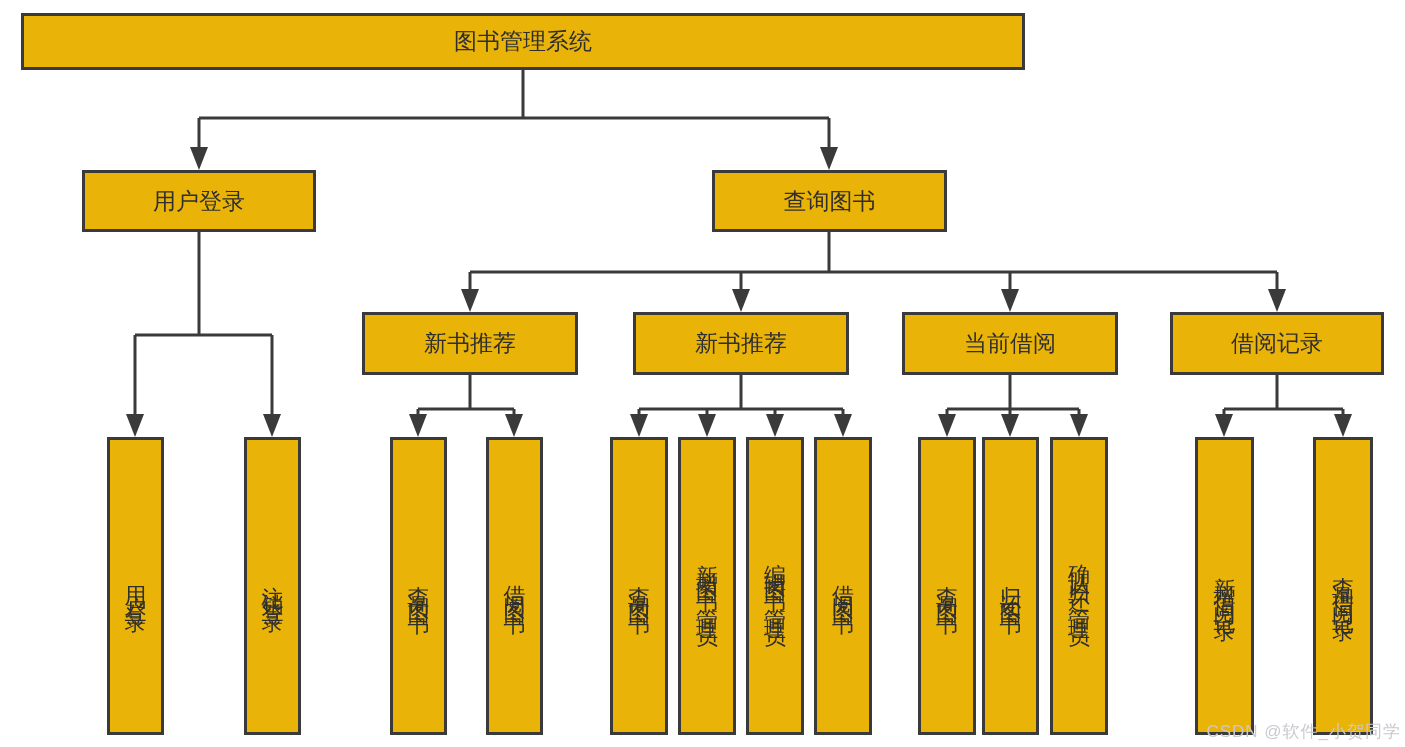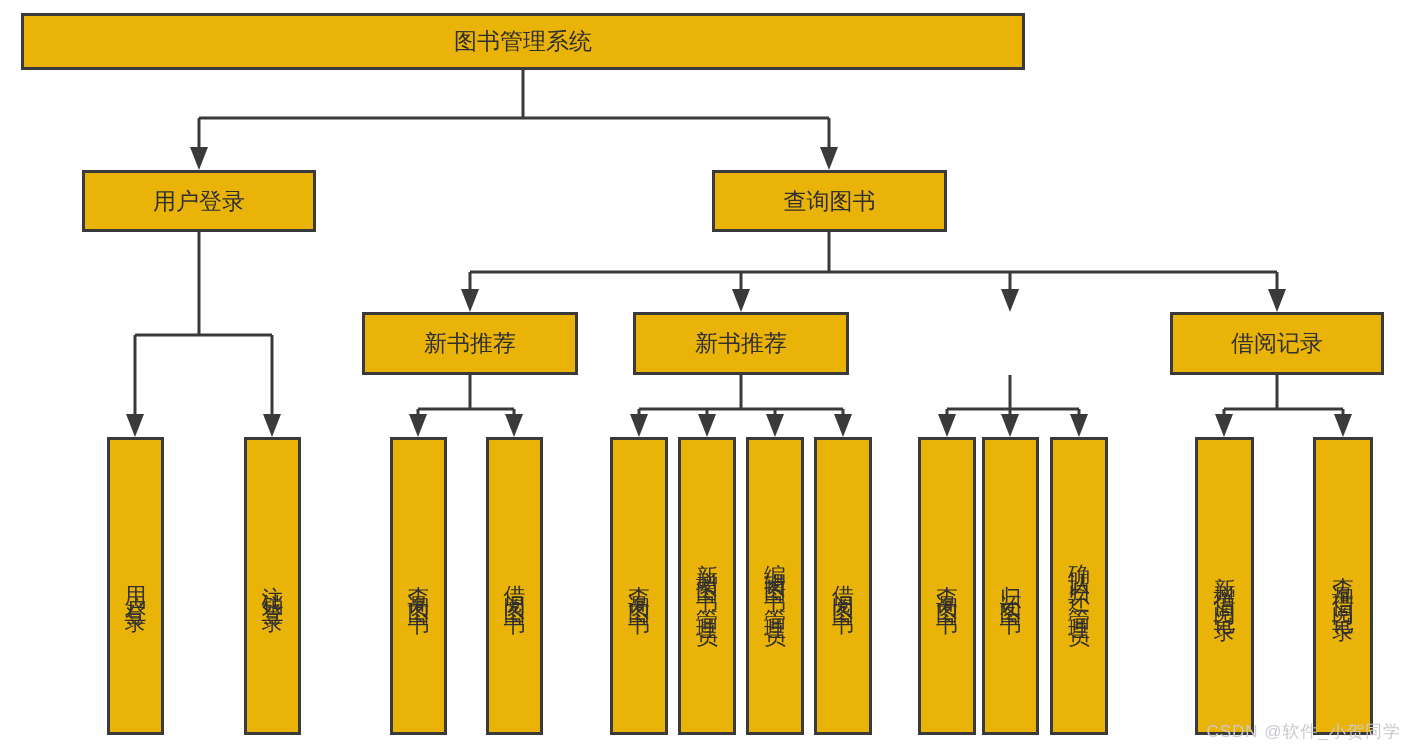--- a/index.html
+++ b/index.html
@@ -83,20 +83,21 @@
     </g>
   </svg>
 
   <div class="box" style="left:21px;top:13px;width:1004px;height:57px">图书管理系统</div>
 
   <div class="box" style="left:82px;top:170px;width:234px;height:62px">用户登录</div>
   <div class="box" style="left:712px;top:170px;width:235px;height:62px">查询图书</div>
 
   <div class="box" style="left:362px;top:312px;width:216px;height:63px">新书推荐</div>
   <div class="box" style="left:633px;top:312px;width:216px;height:63px">新书推荐</div>
+  <div class="box" style="left:902px;top:312px;width:216px;height:63px">当前借阅</div>
   <div class="box" style="left:1170px;top:312px;width:214px;height:63px">借阅记录</div>
 
   <div class="box v" style="left:107px;top:437px;width:57px;height:298px">用户登录</div>
   <div class="box v" style="left:244px;top:437px;width:57px;height:298px">注销登录</div>
 
   <div class="box v" style="left:390px;top:437px;width:57px;height:298px">查询图书</div>
   <div class="box v" style="left:486px;top:437px;width:57px;height:298px">借阅图书</div>
 
   <div class="box v" style="left:610px;top:437px;width:58px;height:298px">查询图书</div>
   <div class="box v" style="left:678px;top:437px;width:58px;height:298px">新增图书（管理员）</div>

